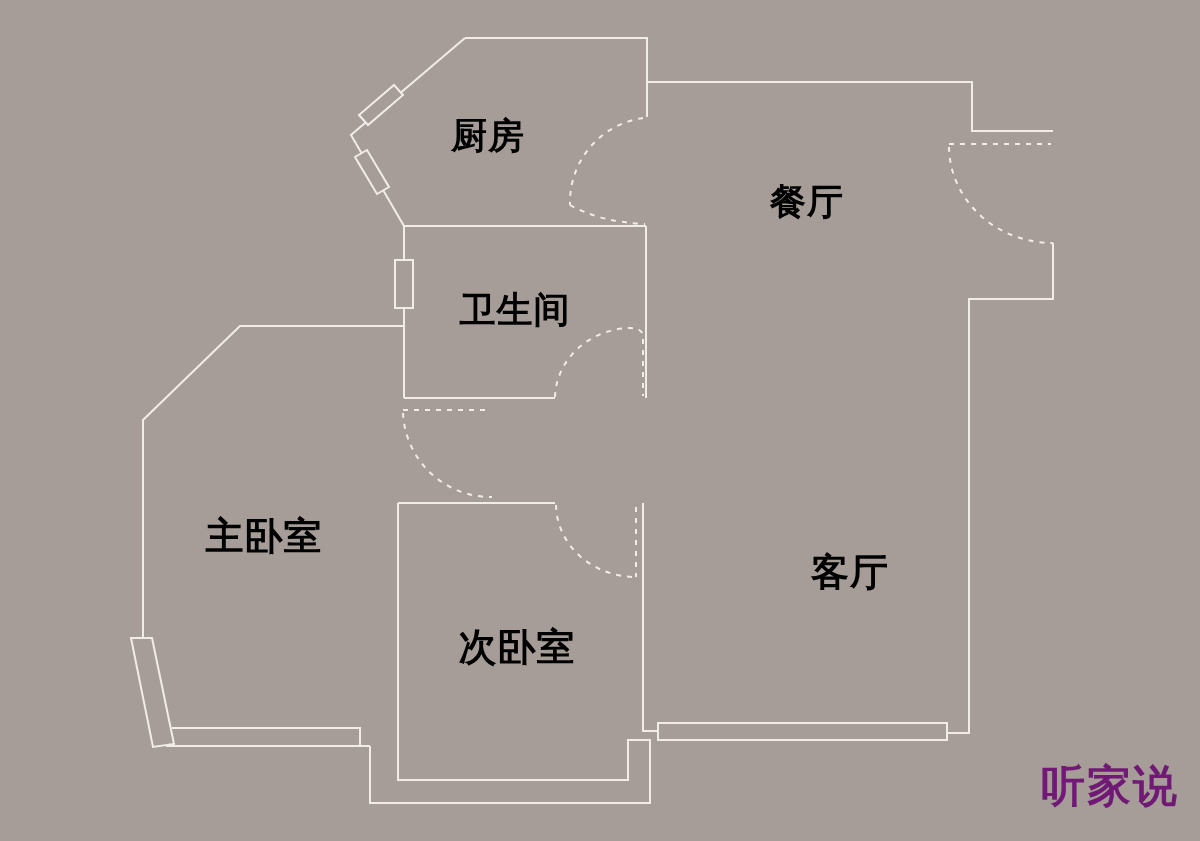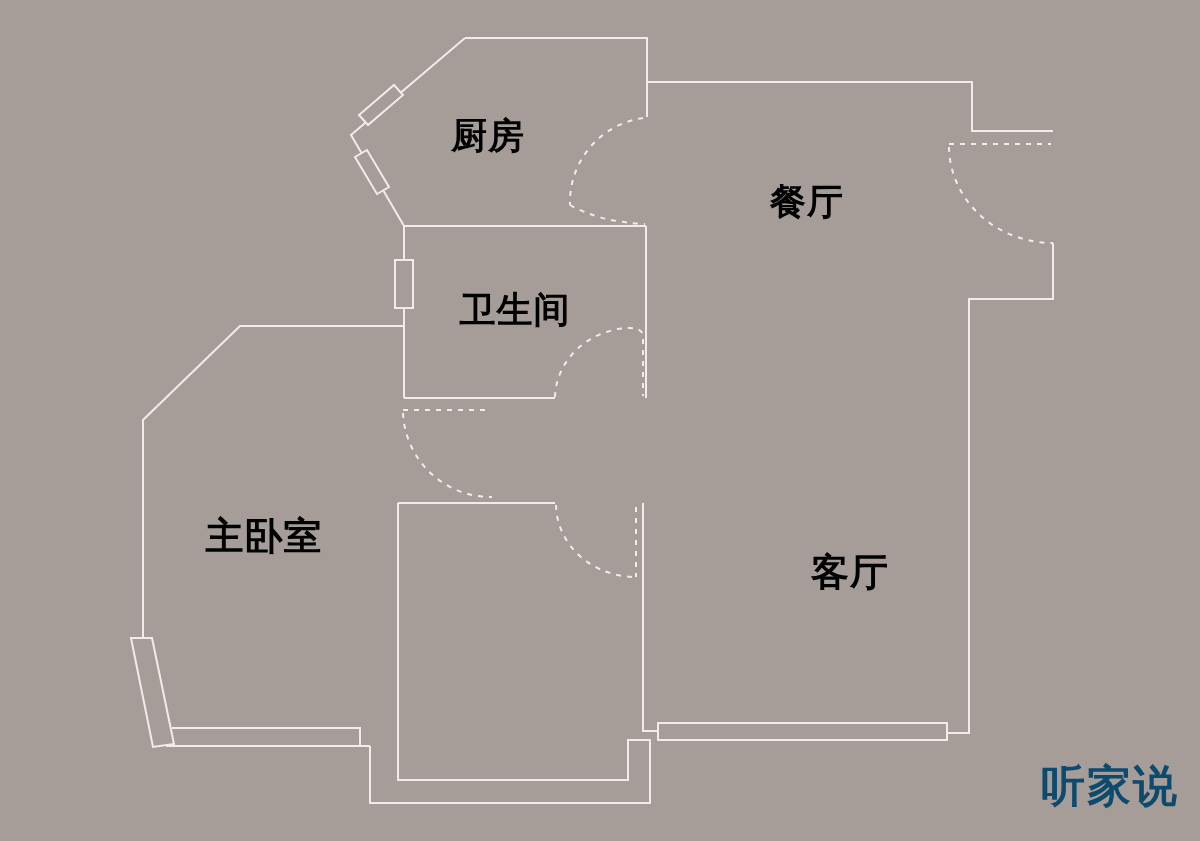--- a/index.html
+++ b/index.html
@@ -10,21 +10,21 @@
   }
   .plan-svg{position:absolute;left:0;top:0;display:block;}
   .room-label{
     position:absolute;transform:translate(-50%,-50%);
     font-weight:700;color:#000000;font-size:36px;white-space:nowrap;
     letter-spacing:1px;
   }
   .room-label.lg{font-size:38px;}
   .watermark{
     position:absolute;transform:translate(-50%,-50%);
-    font-weight:700;color:#0c4a6e;font-size:44px;white-space:nowrap;
+    font-weight:700;color:#701a75;font-size:44px;white-space:nowrap;
     letter-spacing:2px;
   }
 </style>
 </head>
 <body>
 
 <div class="stage">
 
   <svg class="plan-svg" width="1200" height="841" viewBox="0 0 1200 841">
     <g fill="none" stroke="#f2ece8" stroke-width="2">
@@ -104,18 +104,19 @@
   </svg>
 
   <div class="room-label" style="left:488px;top:136px">厨房</div>
 
   <div class="room-label" style="left:807px;top:202px">餐厅</div>
 
   <div class="room-label" style="left:515px;top:310px">卫生间</div>
 
   <div class="room-label lg" style="left:264px;top:536px">主卧室</div>
 
+  <div class="room-label lg" style="left:517px;top:647px">次卧室</div>
 
   <div class="room-label lg" style="left:850px;top:572px">客厅</div>
 
   <div class="watermark" style="left:1110px;top:786px">听家说</div>
 
 </div>
 
 </body></html>

